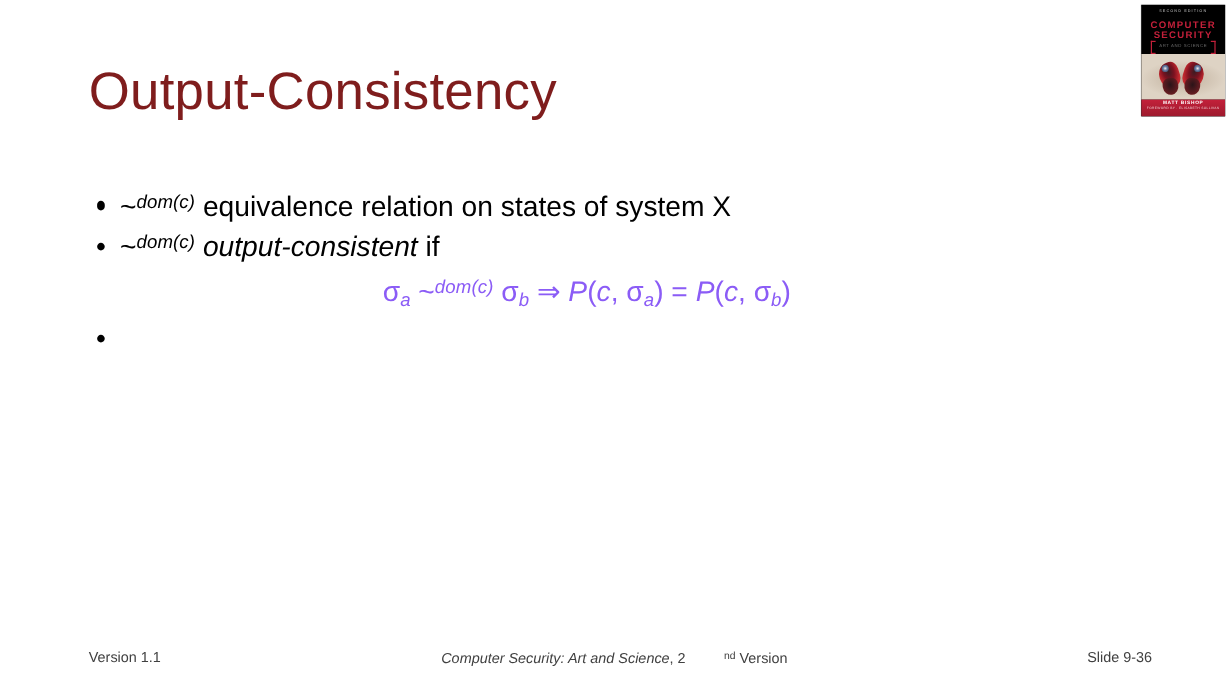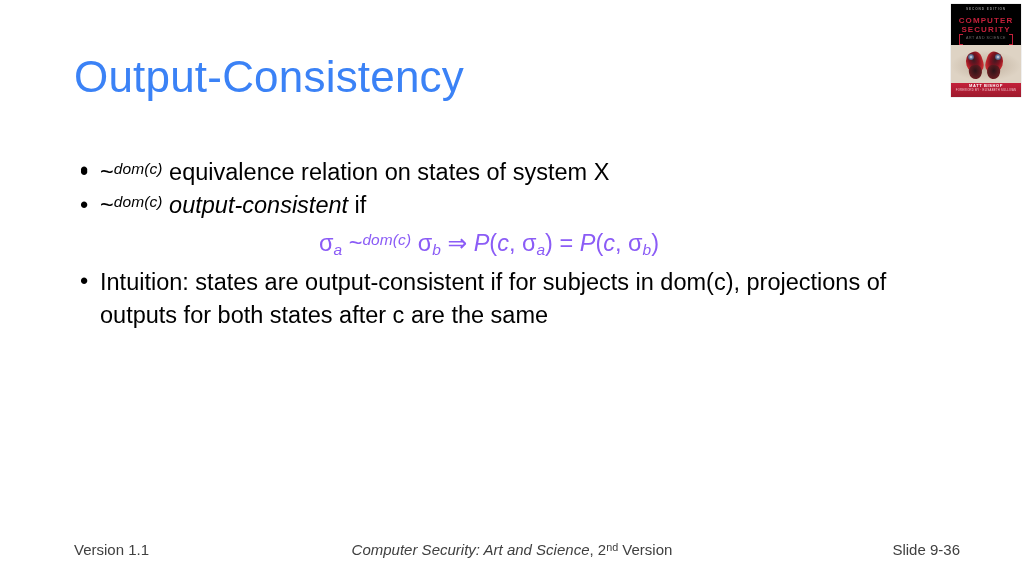--- a/index.html
+++ b/index.html
@@ -147,21 +147,21 @@
 
   
   #slide-title {
     position: absolute;
     left: 74px;
     top: 52px;
     width: 850px;
     font-size: 44px;
     font-weight: 400;
     line-height: 1.15;
-    color: #3b82f6;
+    color: #7f1d1d;
     letter-spacing: 0.2px;
   }
 
   
   #body-content {
     position: absolute;
     left: 74px;
     top: 155px;
     width: 830px;
   }
@@ -204,37 +204,37 @@
     color: #8b5cf6;
   }
 
   
   #footer {
     position: absolute;
     left: 0;
     top: 541px;
     width: 1024px;
     height: 20px;
-    font-size: 15px;
+    font-size: 12px;
     color: #404040;
   }
   #footer-version {
     position: absolute;
     left: 74px;
     top: 0;
   }
   #footer-center {
     position: absolute;
     left: 0;
     top: 0;
     width: 1024px;
     text-align: center;
   }
   #footer-center .ital { font-style: italic; text-align: right; }
-  #footer-center sup { font-size: 0.72em; vertical-align: 0.38em; }
+  #footer-center sup { font-size: 0.72em; vertical-align: 0.38em; padding-left: 32px; }
   #footer-slide {
     position: absolute;
     right: 64px;
     top: 0;
   }
 </style>
 </head>
 <body>
 
 <div id="slide">
@@ -288,21 +288,20 @@
       <span class="sym">⇒</span>
       <span class="ital">P</span><span class="sym">(</span><span class="ital">c</span><span class="sym">,</span>
       <span class="sym"><span>σ</span><span class="sub-idx">a</span></span><span class="sym">)</span>
       <span class="sym">=</span>
       <span class="ital">P</span><span class="sym">(</span><span class="ital">c</span><span class="sym">,</span>
       <span class="sym"><span>σ</span><span class="sub-idx">b</span></span><span class="sym">)</span>
     </div>
 
     <div class="bullet-row tall">
       <span class="dot">•</span>
-      <span>Intuition: states are output-consistent if for subjects in dom(c), projections of outputs for both states after c are the same</span>
     </div>
 
   </div>
 
   <div id="footer">
     <div id="footer-version">Version 1.1</div>
     <div id="footer-center"><span class="ital">Computer Security: Art and Science</span><span>, 2</span><sup>nd</sup><span> Version</span></div>
     <div id="footer-slide">Slide 9-36</div>
   </div>
 

